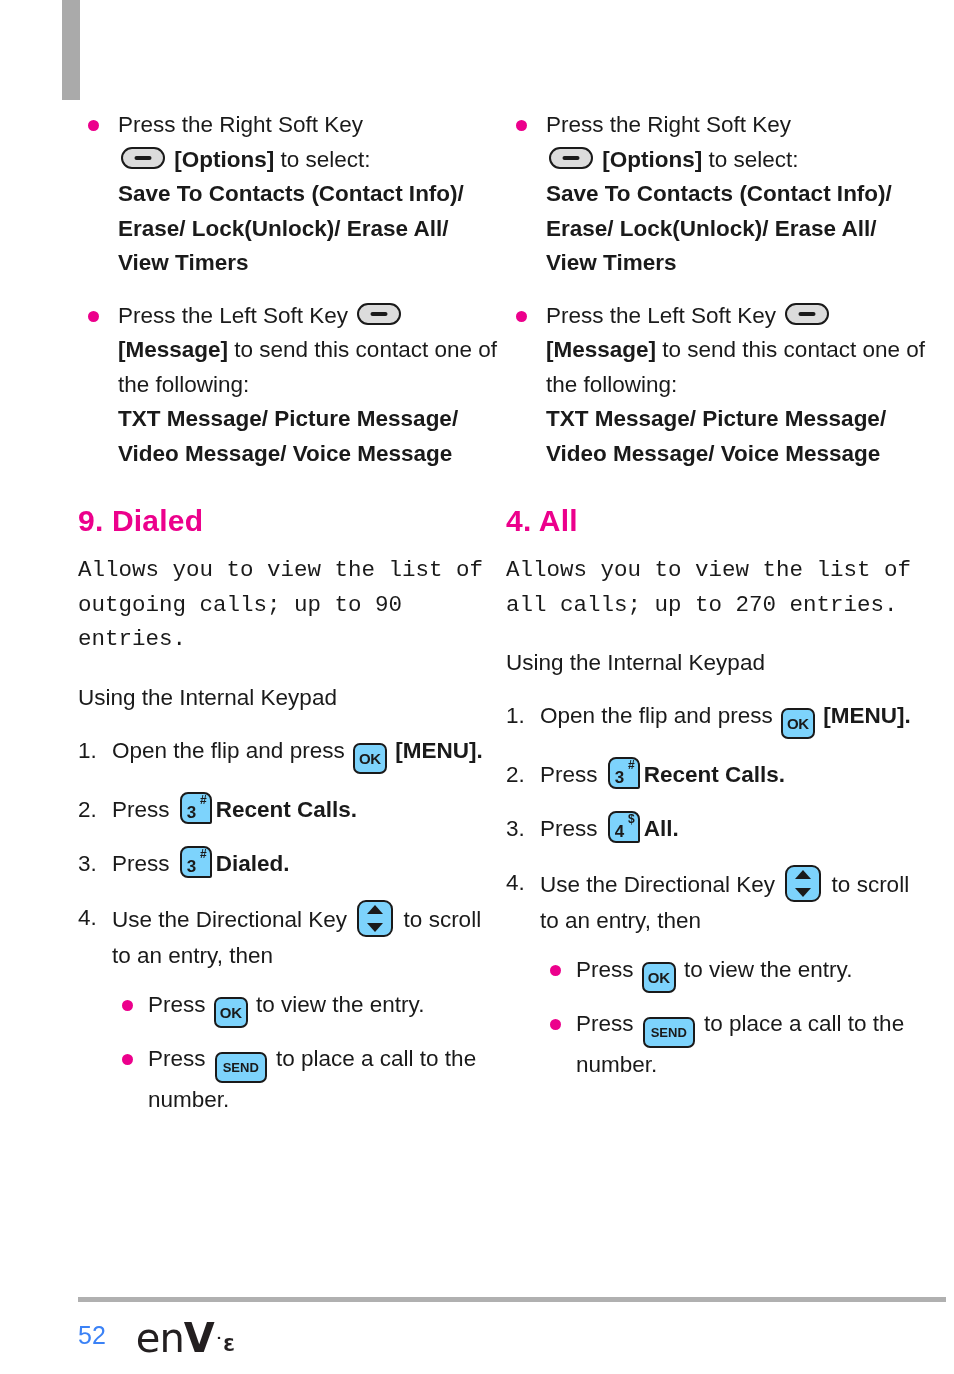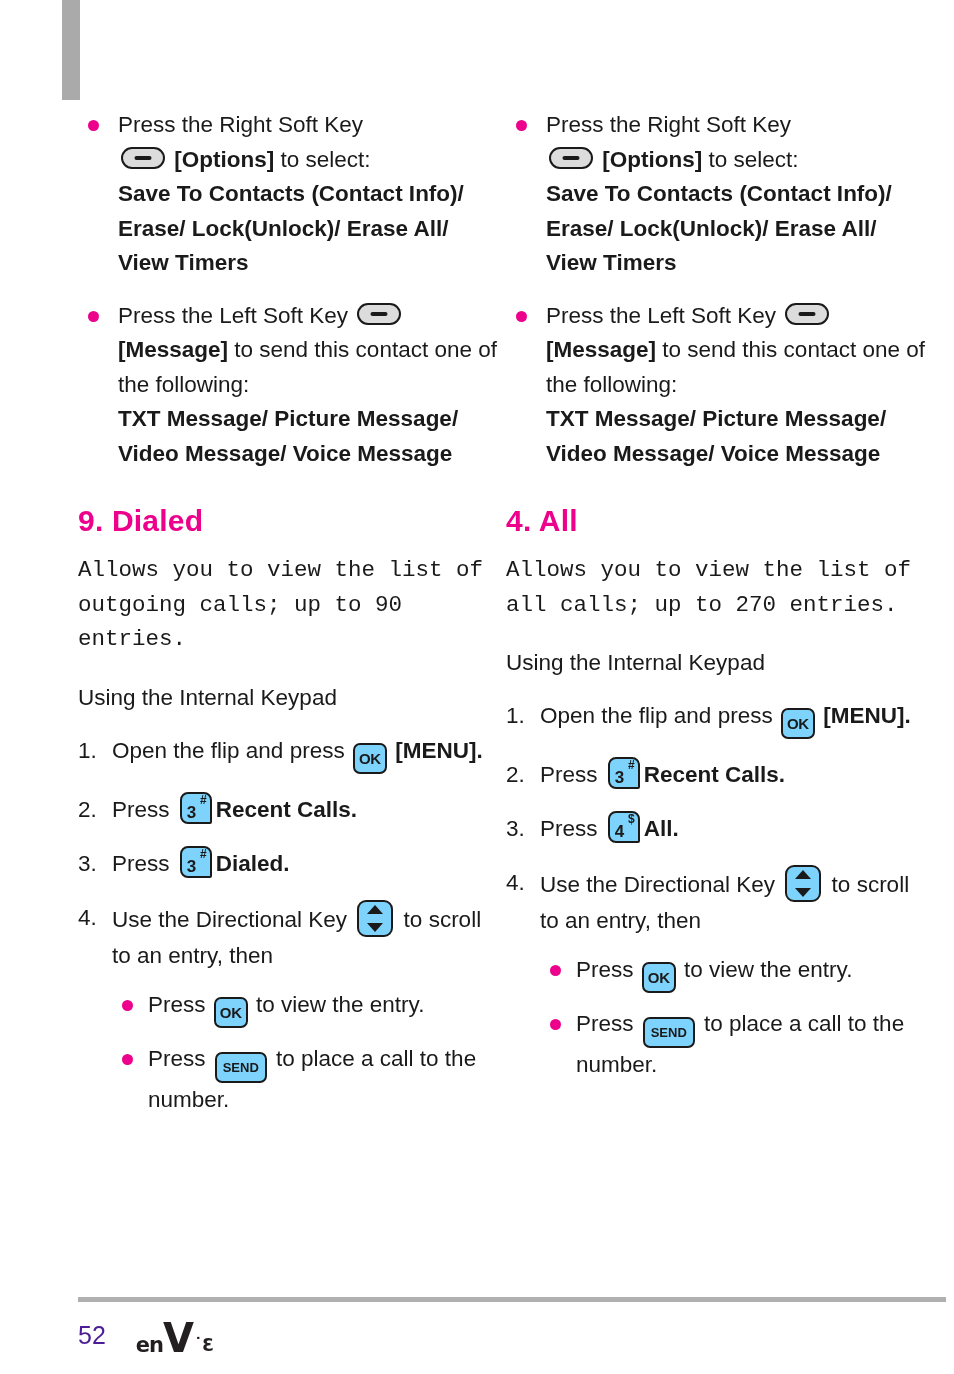--- a/index.html
+++ b/index.html
@@ -257,34 +257,34 @@
     height: 5px;
     background: #b0b0b0;
     margin-bottom: 16px;
   }
   .footer-row {
     display: flex;
     align-items: flex-end;
   }
   .page-num {
     font-size: 25px;
-    color: #4c1d95;
+    color: #3b82f6;
     margin-right: 30px;
     line-height: 34px;
   }
   .logo {
     position: relative;
     font-size: 0;
     line-height: 0;
     color: #231f20;
   }
   .logo .en {
     font-family: "DejaVu Sans", sans-serif;
-    font-size: 21px;
-    font-weight: 700;
+    font-size: 40px;
+    font-weight: 400;
     letter-spacing: -1px;
     vertical-align: baseline;
   }
   .logo .vee {
     font-family: "DejaVu Sans", sans-serif;
     font-size: 40px;
     font-weight: 700;
     vertical-align: baseline;
   }
   .logo .three {

